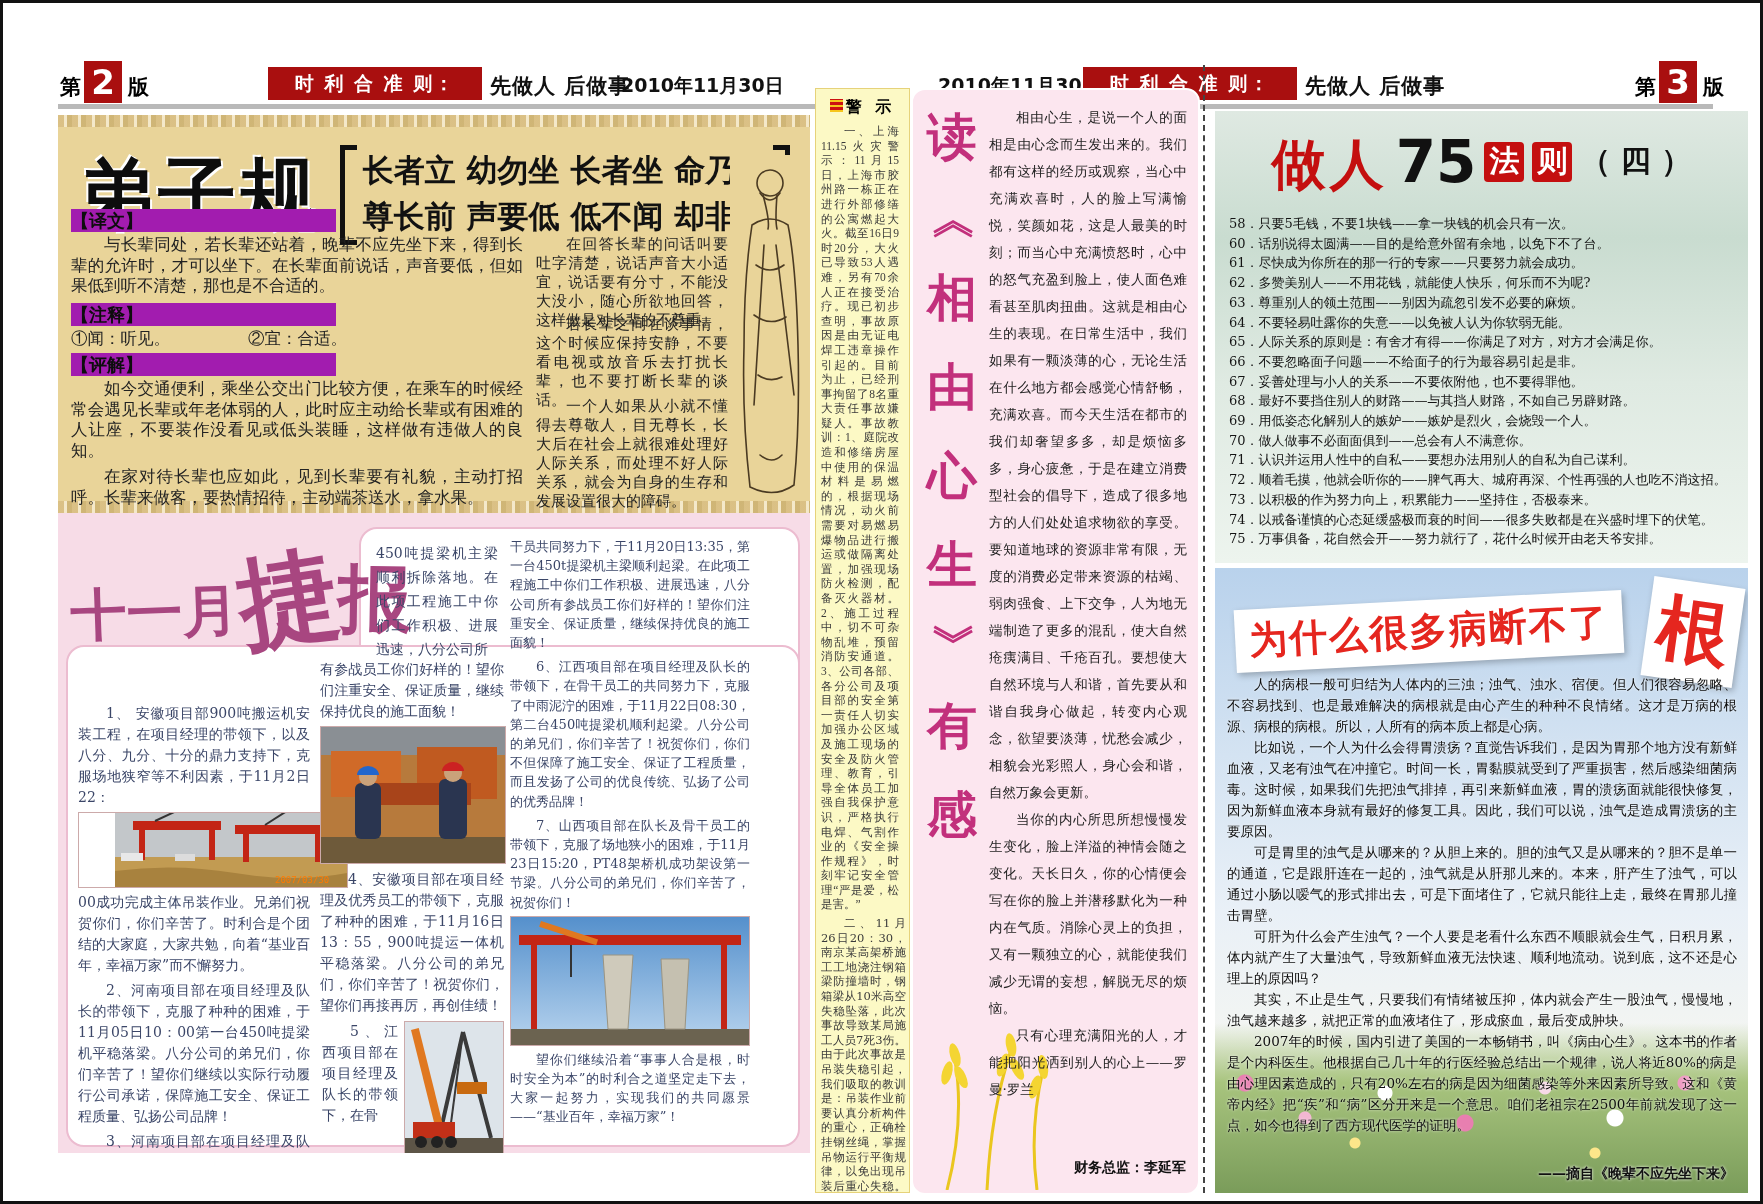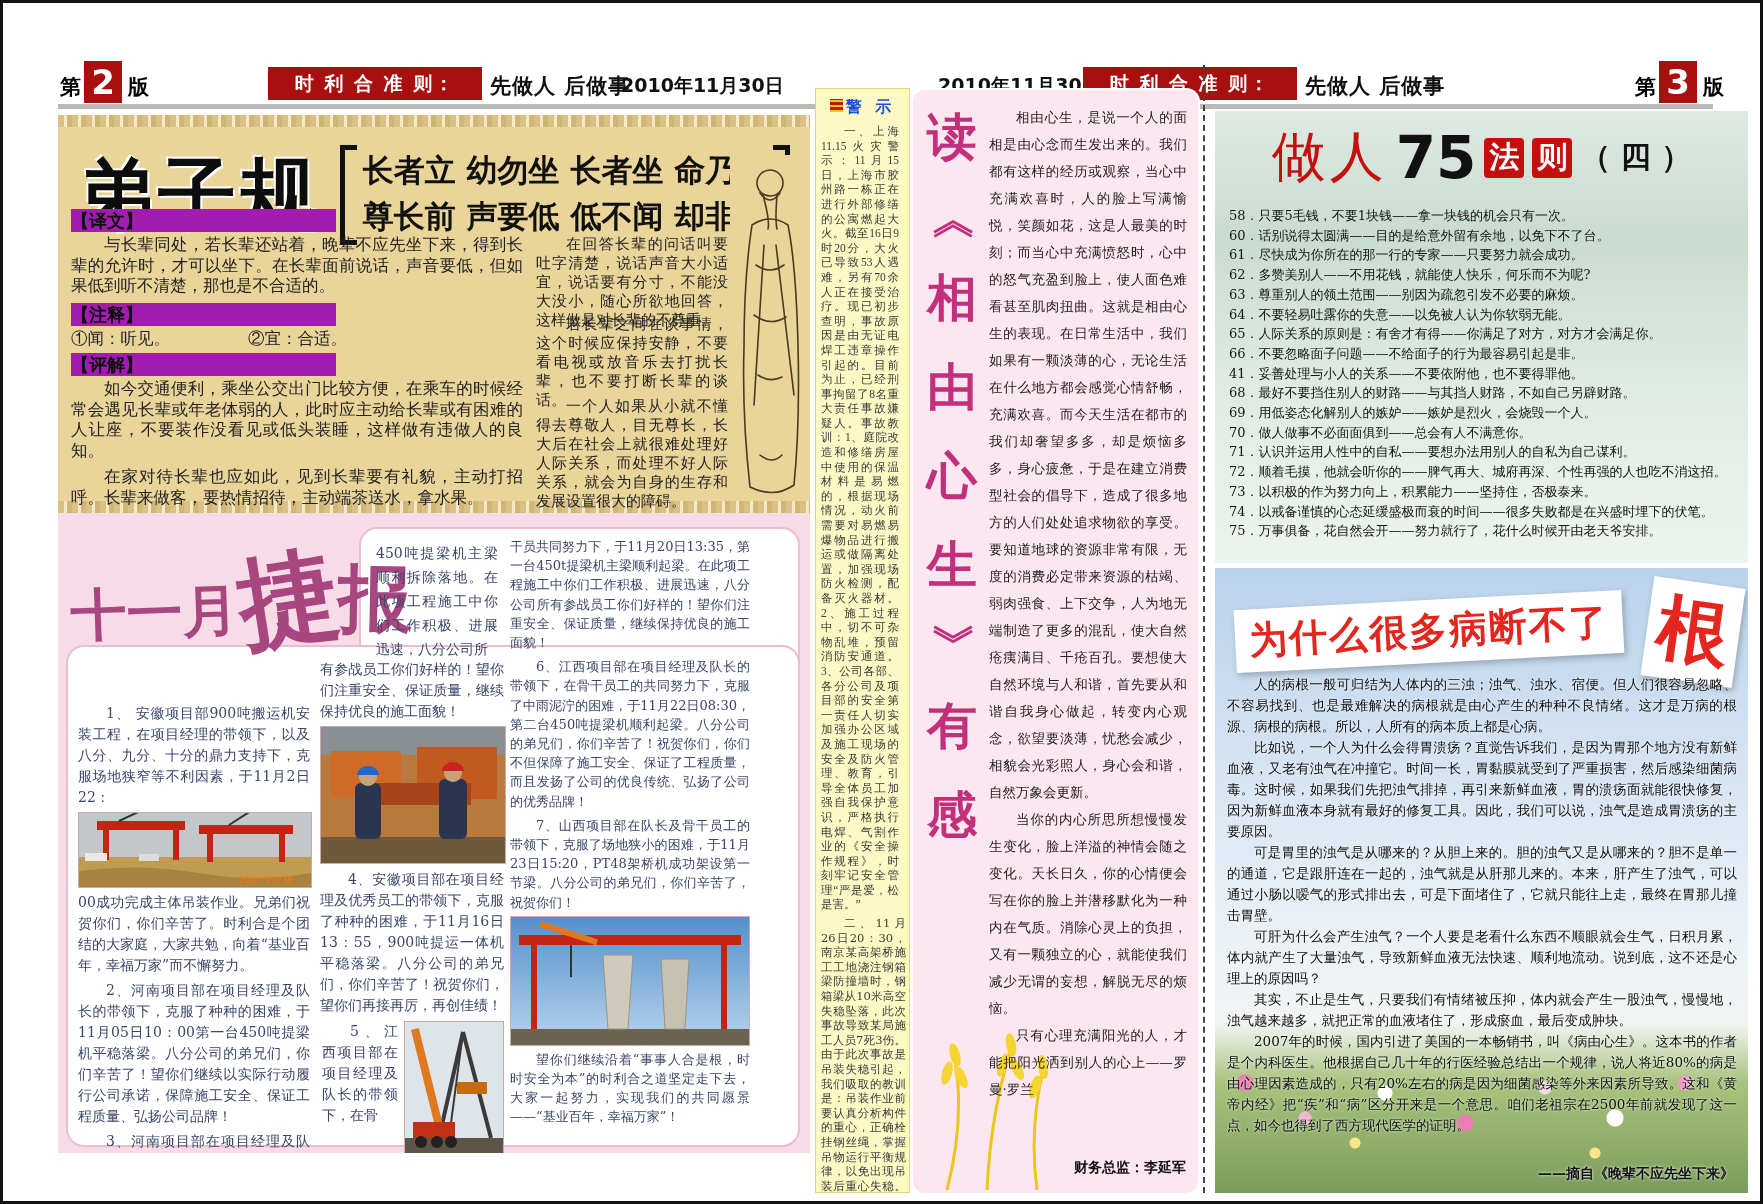--- a/index.html
+++ b/index.html
@@ -42,38 +42,38 @@
   .jb-t3{font-size:74px;display:inline-block;transform:rotate(3deg);}
   .wbox{background:#fff;border:2px solid #ecbcd0;border-radius:18px;}
   .jb-txt{font-size:14px;line-height:21px;color:#3b4668;text-align:justify;}
   .jb-txt.ind{text-indent:2em;}
   .jb-s{font-size:13px;line-height:19.2px;color:#3b4668;text-align:justify;}
   .jb-s.ind{text-indent:2em;}
   .photo{border:1px solid #caa;overflow:hidden;}
 
   
   .warn{background:#fcf9c5;border:1px solid #e6d27a;}
-  .warn-title{color:#1d4ed8;font-weight:900;font-size:16px;letter-spacing:4px;}
+  .warn-title{color:#000000;font-weight:900;font-size:16px;letter-spacing:4px;}
   .warn-icon{width:13px;height:13px;background:#cc1111;display:inline-block;
      background-image:repeating-linear-gradient(0deg,#f6c61e 0 2px,#cc1111 2px 5px);margin-right:3px;}
   .warn-txt{font-size:11.5px;line-height:14.6px;color:#3a3a3a;text-align:justify;text-indent:2em;}
 
   
   .essay{background:#fce6ef;border:2px solid #fff;border-radius:14px;}
   .essay-title{color:#c2307c;font-weight:900;text-align:center;
      font-family:"DejaVu Sans","Liberation Sans",sans-serif;}
   .essay-title .ch{font-size:50px;line-height:1.25;}
   .essay-title .rot{display:inline-block;transform:rotate(90deg);font-size:42px;line-height:1.1;}
   .essay-txt{font-size:13.5px;line-height:27px;color:#222;text-align:justify;text-indent:2em;}
   .essay-sig{font-size:14px;font-weight:bold;color:#111;}
 
   
   .rules{background:linear-gradient(180deg,#dfe9e2 0%,#c9dcd0 28%,#dfeae2 60%,#edf4ee 100%);}
   .rules-title{display:flex;align-items:center;justify-content:center;gap:8px;}
-  .rt-red{color:#c40f0f;font-weight:400;font-size:54px;letter-spacing:4px;}
+  .rt-red{color:#c40f0f;font-weight:700;font-size:54px;letter-spacing:4px;margin-top:8px;}
   .rt-num{color:#111;font-weight:900;font-size:58px;font-family:"DejaVu Sans","Liberation Sans",sans-serif;}
   .rt-box{background:#c40f0f;color:#fff;font-weight:900;font-size:30px;width:40px;height:40px;
           display:flex;align-items:center;justify-content:center;border-radius:4px;}
   .rt-paren{color:#111;font-weight:bold;font-size:30px;}
   .rule-line{font-size:13px;line-height:19.7px;color:#141414;white-space:nowrap;overflow:hidden;}
 
   
   .disease{background:linear-gradient(180deg,#b9d2ec 0%,#d4e3f2 30%,#e9f0f7 55%,#f3f5f2 75%,#e7ecdc 100%);}
   .flowers{background:
      radial-gradient(circle 9px at 30px 60px,#e87fb0 0 8px,transparent 9px),
@@ -203,21 +203,21 @@
           <rect x="210" y="28" width="6" height="84" fill="#c32515"></rect>
           <line x1="60" y1="28" x2="60" y2="60" stroke="#333" stroke-width="2"></line>
           <rect x="30" y="4" width="60" height="6" fill="#e07820" transform="rotate(18 30 4)"></rect>
         </svg>
       </div>
       <div class="jb-s ind" style="margin-top:4px;">望你们继续沿着“事事人合是根，时时安全为本”的时利合之道坚定走下去，大家一起努力，实现我们的共同愿景——“基业百年，幸福万家”！</div>
     </div>
 
     <div class="abs" style="left:20px;top:190px;width:232px;">
       <div class="jb-txt ind">1、 安徽项目部900吨搬运机安装工程，在项目经理的带领下，以及八分、九分、十分的鼎力支持下，克服场地狭窄等不利因素，于11月2日22：</div>
-      <div class="photo" style="width:232px;height:74px;margin-top:4px;position:relative;">
+      <div class="photo" style="width:232px;height:74px;margin-top:4px;position:relative;padding-left:36px;">
         <svg width="232" height="74" viewBox="0 0 232 74" xmlns="http://www.w3.org/2000/svg">
           <rect width="232" height="44" fill="#c3c7ca"></rect>
           <rect y="44" width="232" height="30" fill="#c29b52"></rect>
           <rect x="18" y="8" width="88" height="9" fill="#c32515"></rect>
           <rect x="24" y="17" width="6" height="30" fill="#c32515"></rect>
             <rect x="94" y="17" width="6" height="30" fill="#c32515"></rect>
           <rect x="120" y="12" width="94" height="9" fill="#c32515"></rect>
           <rect x="128" y="21" width="6" height="28" fill="#c32515"></rect>
             <rect x="200" y="21" width="6" height="28" fill="#c32515"></rect>
           <line x1="40" y1="8" x2="70" y2="-6" stroke="#333" stroke-width="2"></line>
@@ -338,21 +338,21 @@
     </div>
     <div style="margin:12px 0 0 14px;width:508px;">
       <div class="rule-line">58．只要5毛钱，不要1块钱——拿一块钱的机会只有一次。</div>
       <div class="rule-line">60．话别说得太圆满——目的是给意外留有余地，以免下不了台。</div>
       <div class="rule-line">61．尽快成为你所在的那一行的专家——只要努力就会成功。</div>
       <div class="rule-line">62．多赞美别人——不用花钱，就能使人快乐，何乐而不为呢?</div>
       <div class="rule-line">63．尊重别人的领土范围——别因为疏忽引发不必要的麻烦。</div>
       <div class="rule-line">64．不要轻易吐露你的失意——以免被人认为你软弱无能。</div>
       <div class="rule-line">65．人际关系的原则是：有舍才有得——你满足了对方，对方才会满足你。</div>
       <div class="rule-line">66．不要忽略面子问题——不给面子的行为最容易引起是非。</div>
-      <div class="rule-line">41．妥善处理与小人的关系——不要依附他，也不要得罪他。</div>
+      <div class="rule-line">67．妥善处理与小人的关系——不要依附他，也不要得罪他。</div>
       <div class="rule-line">68．最好不要挡住别人的财路——与其挡人财路，不如自己另辟财路。</div>
       <div class="rule-line">69．用低姿态化解别人的嫉妒——嫉妒是烈火，会烧毁一个人。</div>
       <div class="rule-line">70．做人做事不必面面俱到——总会有人不满意你。</div>
       <div class="rule-line">71．认识并运用人性中的自私——要想办法用别人的自私为自己谋利。</div>
       <div class="rule-line">72．顺着毛摸，他就会听你的——脾气再大、城府再深、个性再强的人也吃不消这招。</div>
       <div class="rule-line">73．以积极的作为努力向上，积累能力——坚持住，否极泰来。</div>
       <div class="rule-line">74．以戒备谨慎的心态延缓盛极而衰的时间——很多失败都是在兴盛时埋下的伏笔。</div>
       <div class="rule-line">75．万事俱备，花自然会开——努力就行了，花什么时候开由老天爷安排。</div>
     </div>
   </div>

